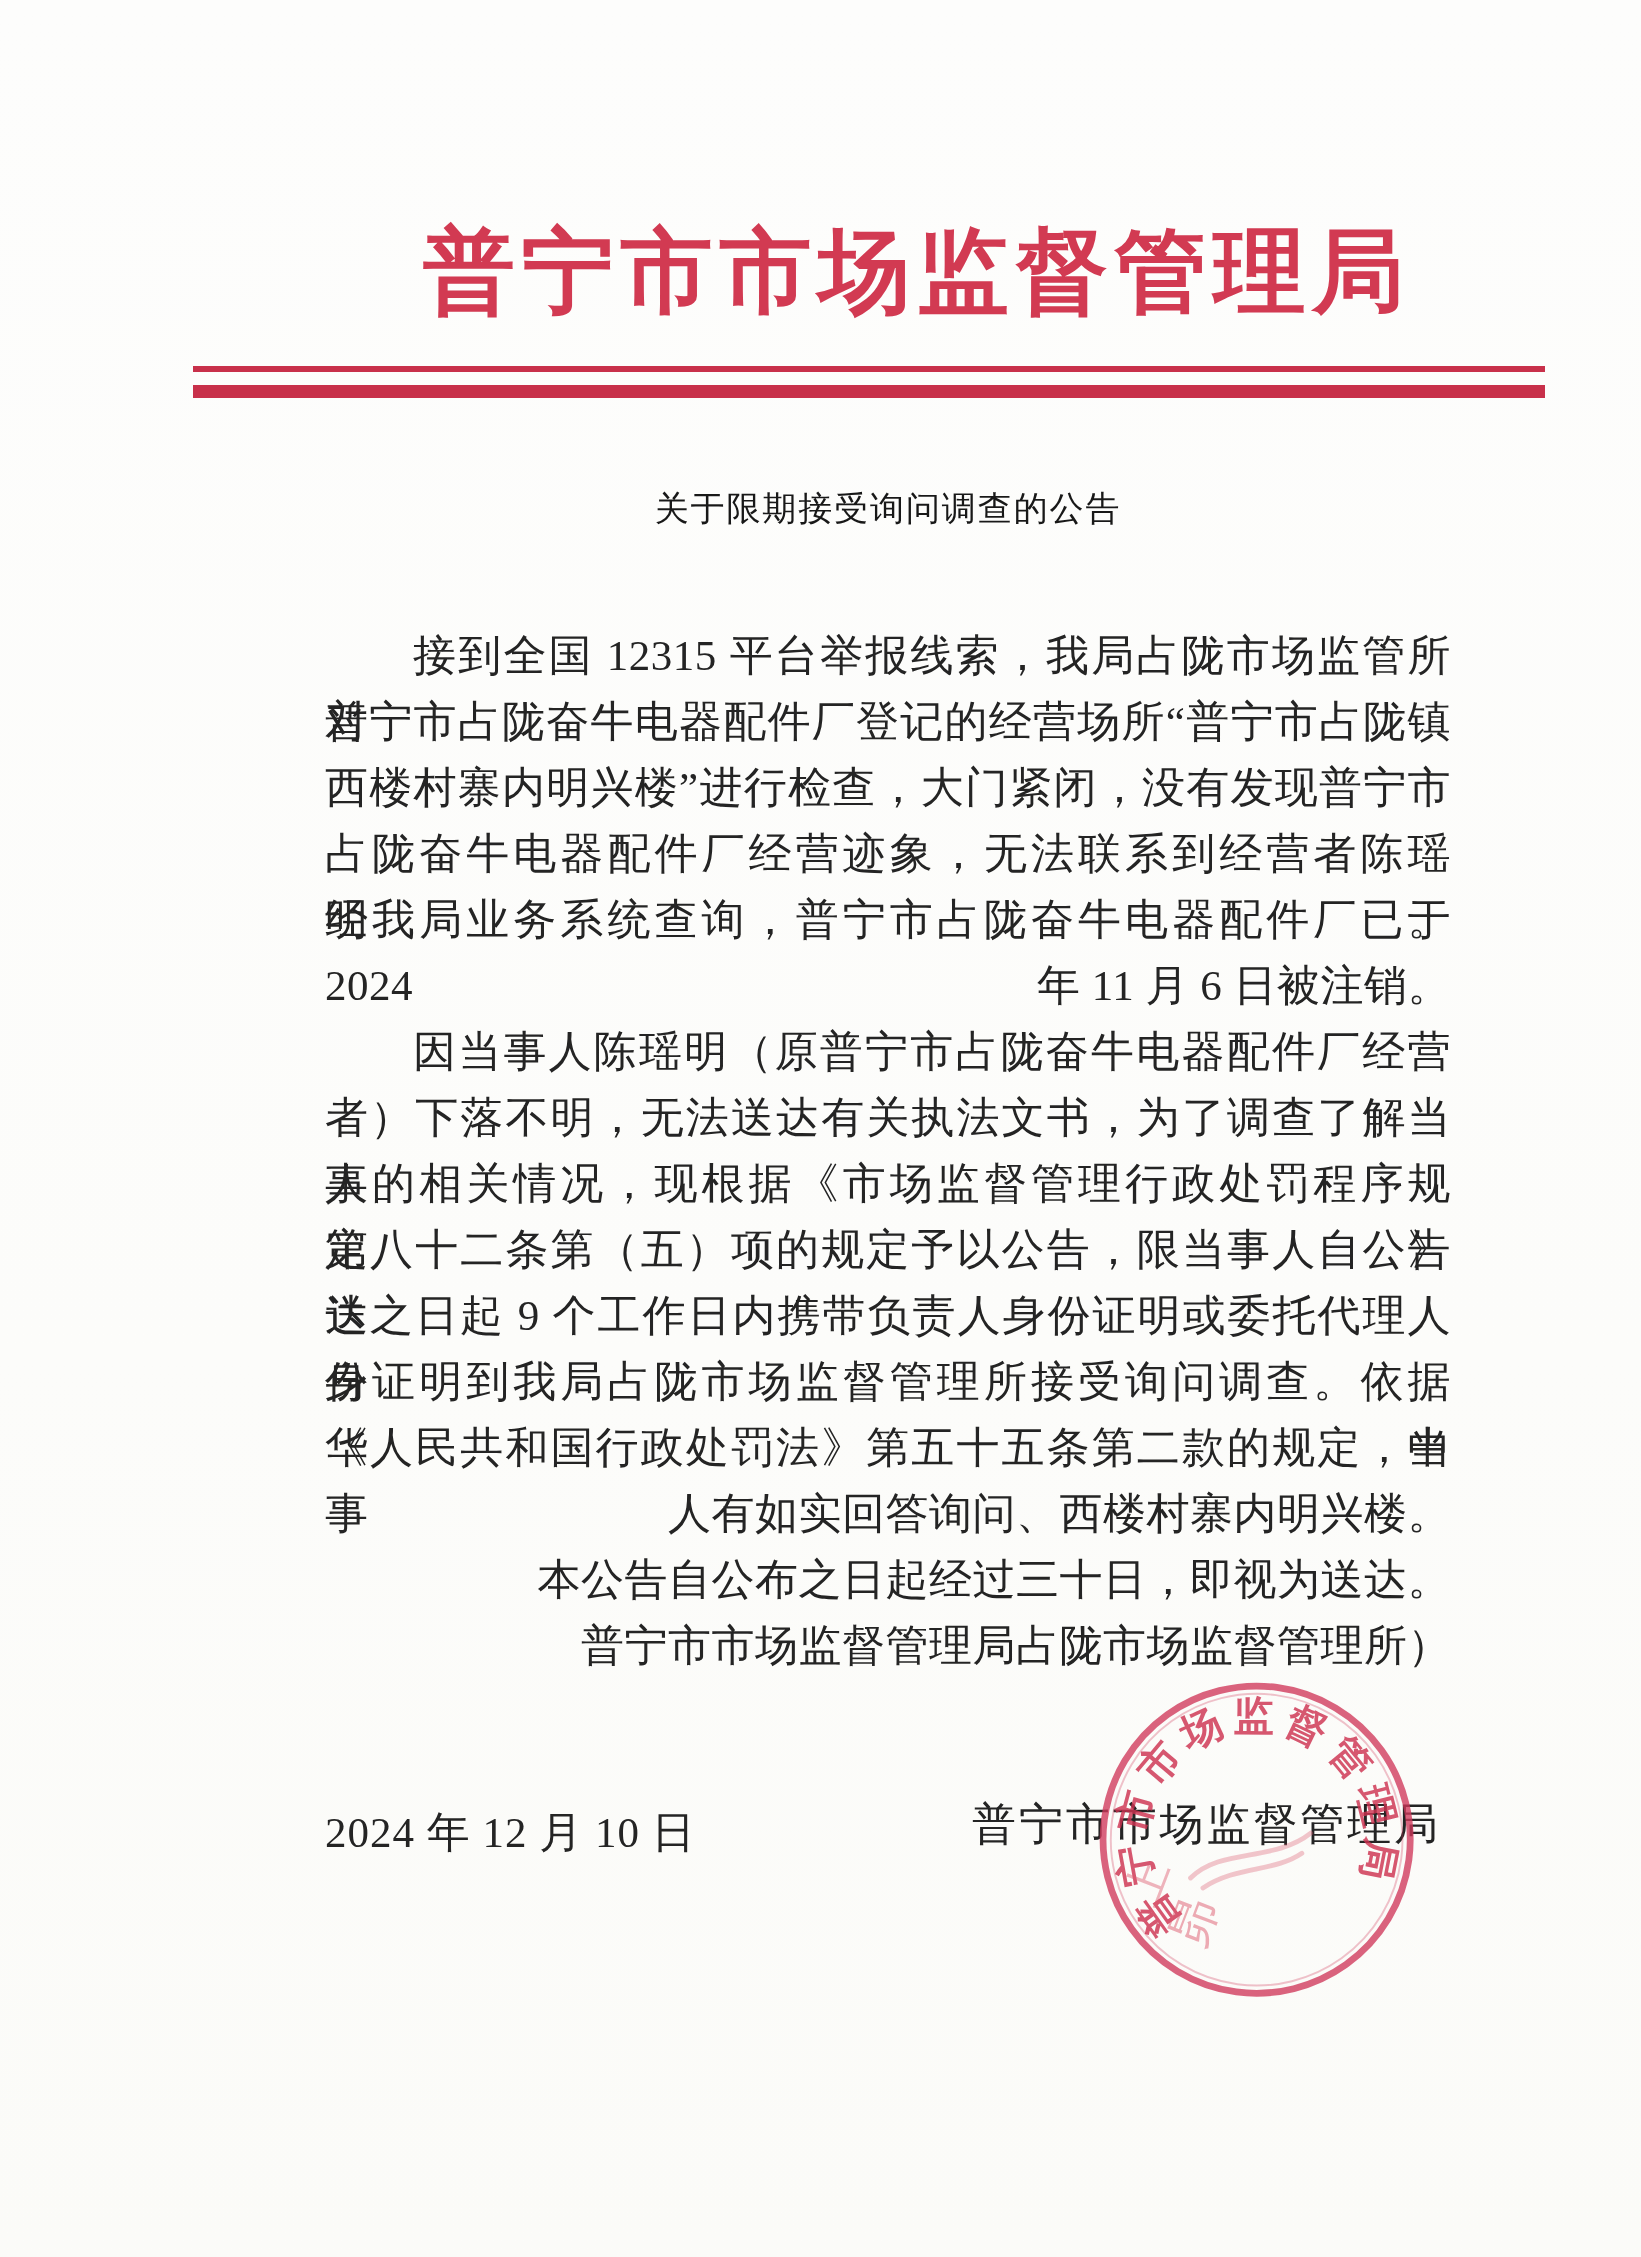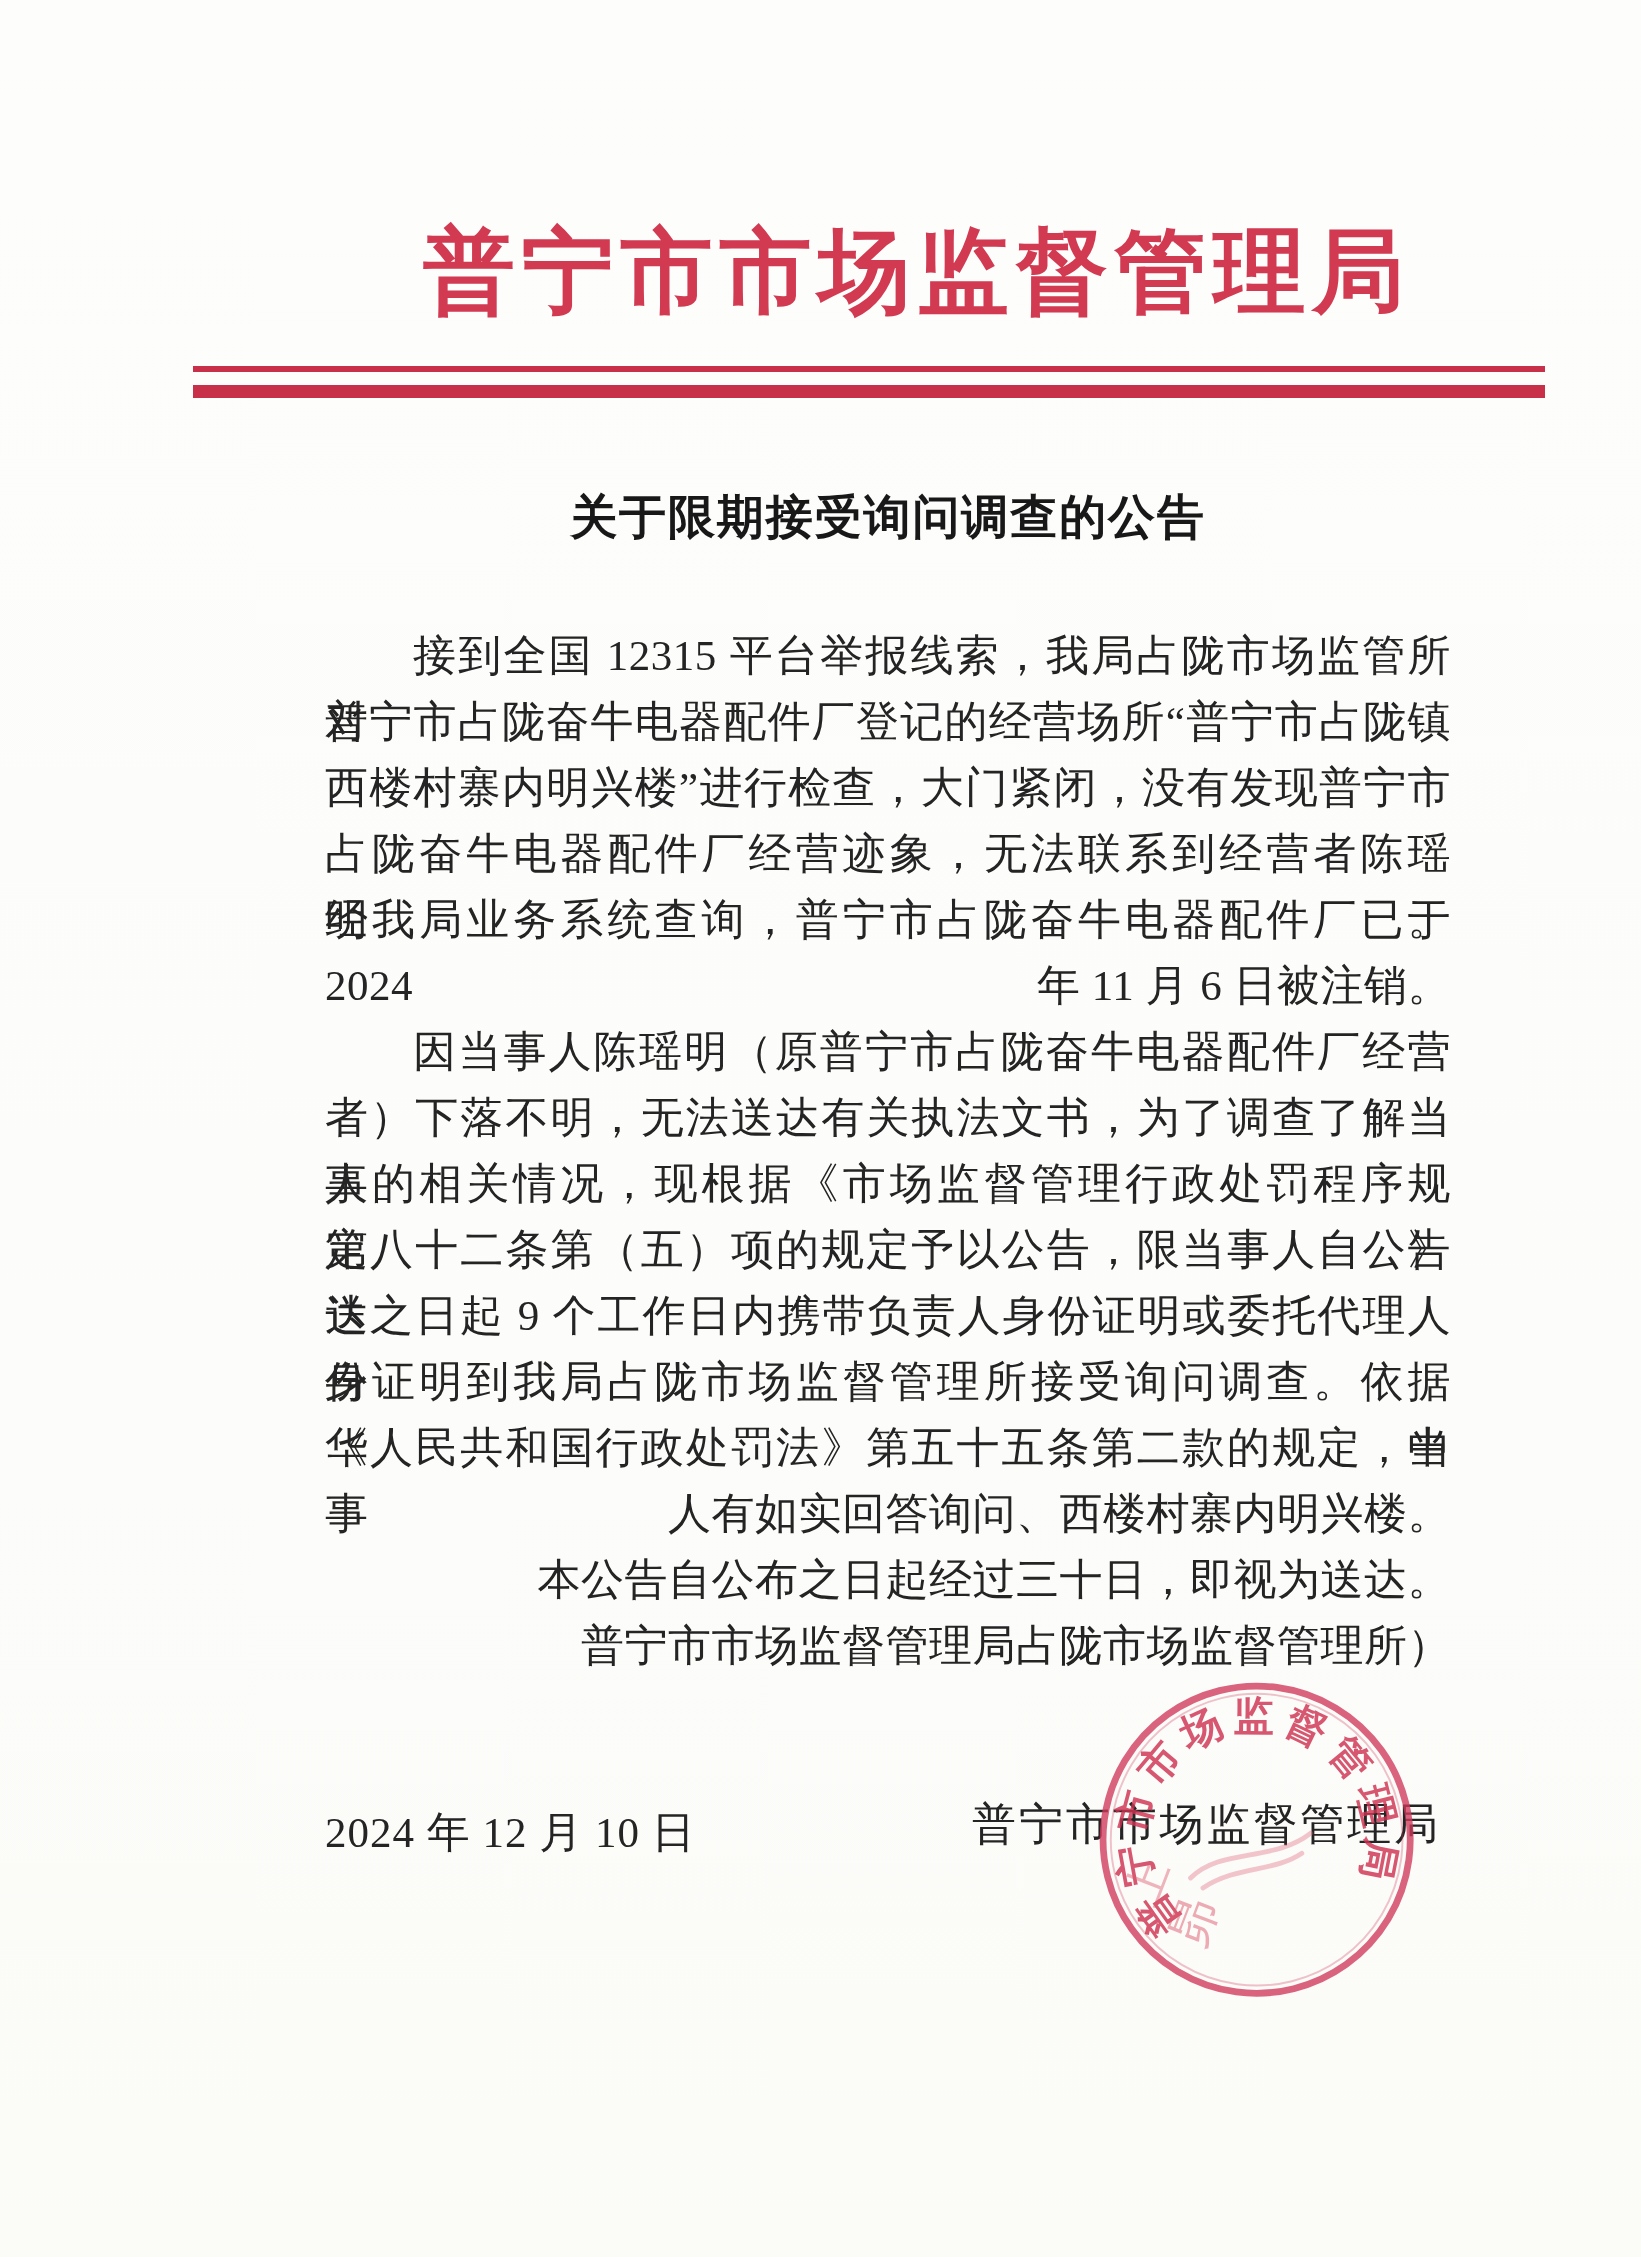--- a/index.html
+++ b/index.html
@@ -15,21 +15,21 @@
     position:absolute;top:226px;left:193px;width:1448px;
     text-align:center;font-size:92px;font-weight:700;line-height:1;
     color:#d23a52;letter-spacing:6.8px;white-space:nowrap;
   }
   .rule{position:absolute;left:193px;width:1352px;background:#c8304a;}
   .rule-thin{top:366px;height:5.8px;}
   .rule-thick{top:385px;height:12.6px;}
   
   .doc-title{
     position:absolute;top:489px;left:325px;width:1126px;
-    text-align:center;font-size:47px;font-weight:700;color:#181818;
+    text-align:center;font-size:34px;font-weight:400;color:#181818;
     letter-spacing:1.9px;line-height:1.2;
   }
   
   .body-block{position:absolute;top:623px;left:325px;width:1126px;color:#242424;}
   .bline{
     font-size:43px;line-height:66px;height:66px;
     letter-spacing:0.5px;text-align:right;
   }
   .bline.j{text-align:justify;text-align-last:justify;}
   .bline.ind{text-indent:88px;}

